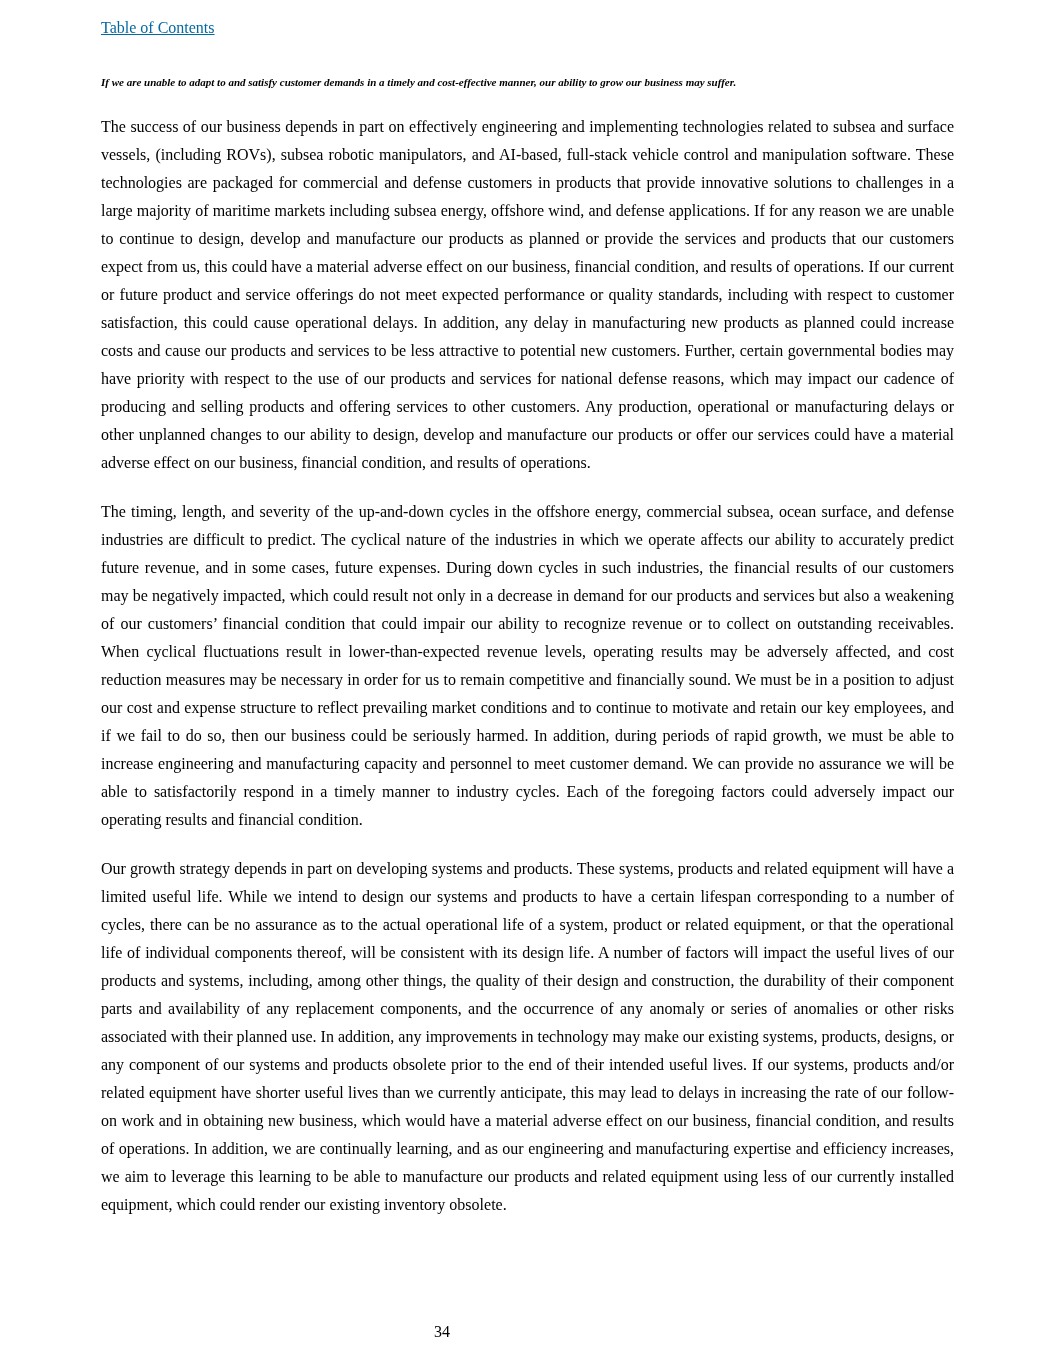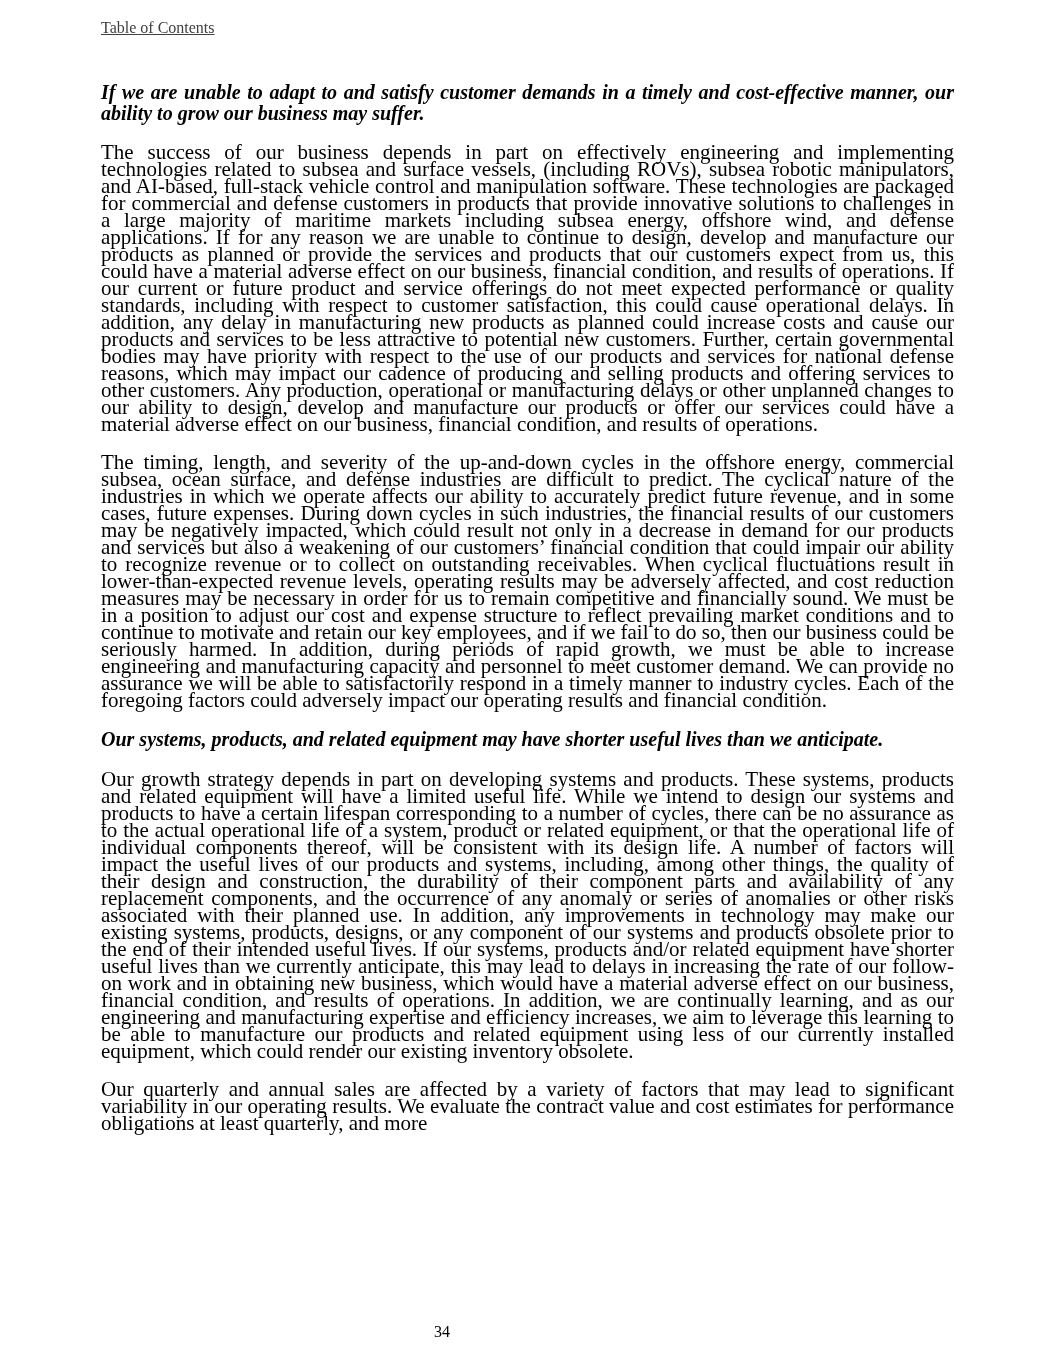--- a/index.html
+++ b/index.html
@@ -14,35 +14,35 @@
   .page {
     position: absolute;
     left: 101px;
     top: 18px;
     width: 853px;
   }
   .toc-link {
     display: inline-block;
     font-size: 16px;
     line-height: 20px;
-    color: #404040;
+    color: #0369a1;
     text-decoration: underline;
-    margin: 0 0 44px 0;
+    margin: 0 0 34px 0;
   }
   .heading {
-    font-size: 20px;
+    font-size: 11px;
     line-height: 20.7px;
     font-weight: bold;
     font-style: italic;
     text-align: justify;
     margin: 0 0 20.7px 0;
   }
   .para {
-    font-size: 21px;
-    line-height: 17px;
+    font-size: 16px;
+    line-height: 28px;
     text-align: justify;
     margin: 0 0 20.7px 0;
   }
   .page-number {
     position: absolute;
     left: 0;
     width: 884px;
     top: 1322px;
     text-align: center;
     font-size: 16px;
@@ -58,22 +58,20 @@
   <div>
     <p class="heading">If we are unable to adapt to and satisfy customer demands in a timely and cost-effective manner, our ability to grow our business may suffer.</p>
     <p class="para">The success of our business depends in part on effectively engineering and implementing technologies related to subsea and surface vessels, (including ROVs), subsea robotic manipulators, and AI-based, full-stack vehicle control and manipulation software. These technologies are packaged for commercial and defense customers in products that provide innovative solutions to challenges in a large majority of maritime markets including subsea energy, offshore wind, and defense applications. If for any reason we are unable to continue to design, develop and manufacture our products as planned or provide the services and products that our customers expect from us, this could have a material adverse effect on our business, financial condition, and results of operations. If our current or future product and service offerings do not meet expected performance or quality standards, including with respect to customer satisfaction, this could cause operational delays. In addition, any delay in manufacturing new products as planned could increase costs and cause our products and services to be less attractive to potential new customers. Further, certain governmental bodies may have priority with respect to the use of our products and services for national defense reasons, which may impact our cadence of producing and selling products and offering services to other customers. Any production, operational or manufacturing delays or other unplanned changes to our ability to design, develop and manufacture our products or offer our services could have a material adverse effect on our business, financial condition, and results of operations.</p>
   </div>
 
   <div>
     <p class="para">The timing, length, and severity of the up-and-down cycles in the offshore energy, commercial subsea, ocean surface, and defense industries are difficult to predict. The cyclical nature of the industries in which we operate affects our ability to accurately predict future revenue, and in some cases, future expenses. During down cycles in such industries, the financial results of our customers may be negatively impacted, which could result not only in a decrease in demand for our products and services but also a weakening of our customers’ financial condition that could impair our ability to recognize revenue or to collect on outstanding receivables. When cyclical fluctuations result in lower-than-expected revenue levels, operating results may be adversely affected, and cost reduction measures may be necessary in order for us to remain competitive and financially sound. We must be in a position to adjust our cost and expense structure to reflect prevailing market conditions and to continue to motivate and retain our key employees, and if we fail to do so, then our business could be seriously harmed. In addition, during periods of rapid growth, we must be able to increase engineering and manufacturing capacity and personnel to meet customer demand. We can provide no assurance we will be able to satisfactorily respond in a timely manner to industry cycles. Each of the foregoing factors could adversely impact our operating results and financial condition.</p>
   </div>
 
   <div>
-    <p class="heading">Our systems, products, and related equipment may have shorter useful lives than we anticipate.</p>
     <p class="para">Our growth strategy depends in part on developing systems and products. These systems, products and related equipment will have a limited useful life. While we intend to design our systems and products to have a certain lifespan corresponding to a number of cycles, there can be no assurance as to the actual operational life of a system, product or related equipment, or that the operational life of individual components thereof, will be consistent with its design life. A number of factors will impact the useful lives of our products and systems, including, among other things, the quality of their design and construction, the durability of their component parts and availability of any replacement components, and the occurrence of any anomaly or series of anomalies or other risks associated with their planned use. In addition, any improvements in technology may make our existing systems, products, designs, or any component of our systems and products obsolete prior to the end of their intended useful lives. If our systems, products and/or related equipment have shorter useful lives than we currently anticipate, this may lead to delays in increasing the rate of our follow-on work and in obtaining new business, which would have a material adverse effect on our business, financial condition, and results of operations. In addition, we are continually learning, and as our engineering and manufacturing expertise and efficiency increases, we aim to leverage this learning to be able to manufacture our products and related equipment using less of our currently installed equipment, which could render our existing inventory obsolete.</p>
   </div>
 
   <div>
-    <p class="para">Our quarterly and annual sales are affected by a variety of factors that may lead to significant variability in our operating results. We evaluate the contract value and cost estimates for performance obligations at least quarterly, and more</p>
   </div>
 </div>
 
 <div class="page-number">34</div>
 
 </body></html>

